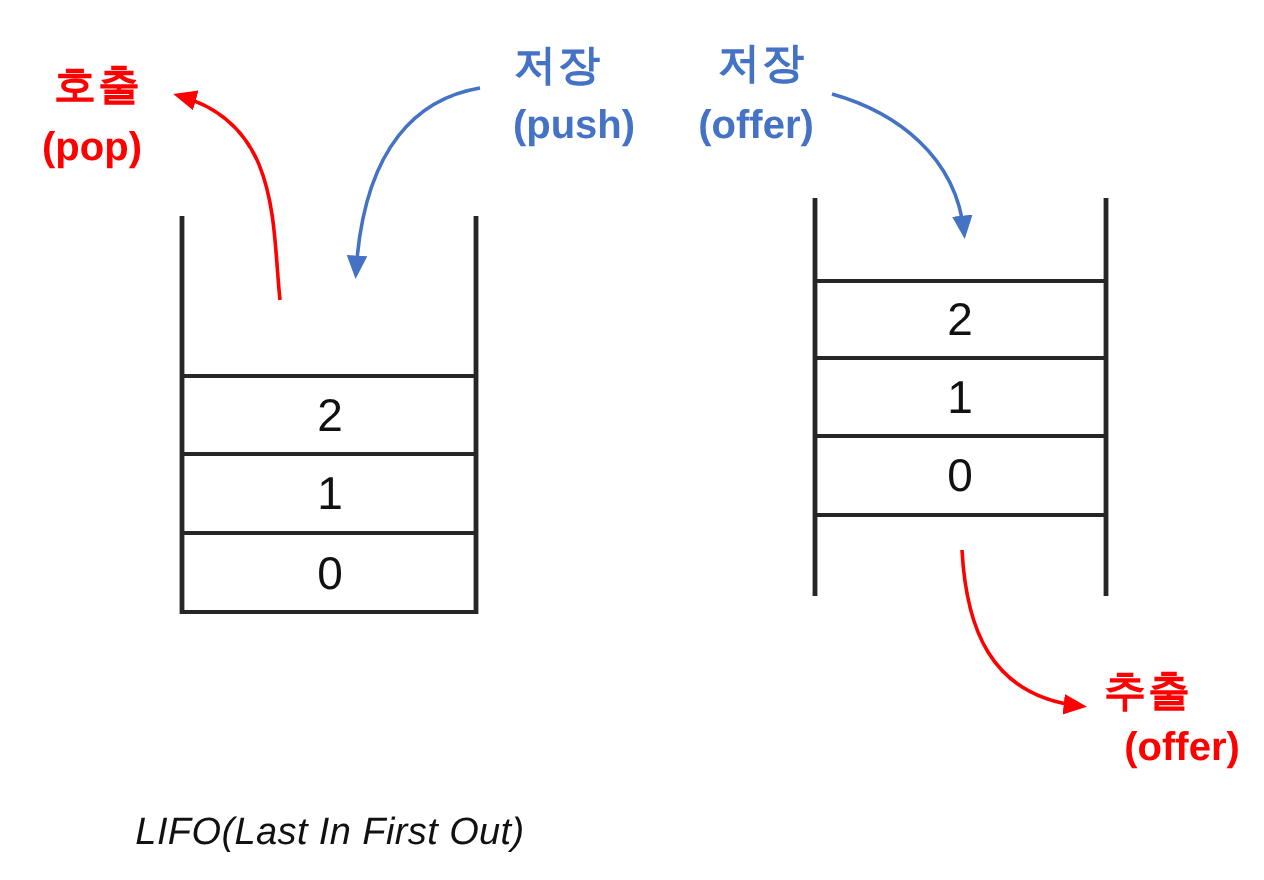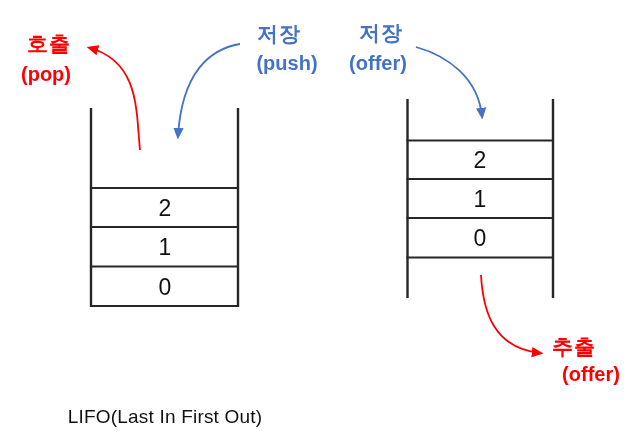--- a/index.html
+++ b/index.html
@@ -92,21 +92,21 @@
 
   <div class="lbl ko red" style="left:49px;top:43px;">호출</div>
   <div class="lbl en red" style="left:46px;top:74px;">(pop)</div>
   <div class="lbl ko blue" style="left:279px;top:33px;">저장</div>
   <div class="lbl en blue" style="left:287px;top:63px;">(push)</div>
 
   <div class="num" style="left:165px;top:207.5px;">2</div>
   <div class="num" style="left:165px;top:247px;">1</div>
   <div class="num" style="left:165px;top:286.5px;">0</div>
 
-  <div class="title" style="left:165px;top:417px;">LIFO(Last In First Out)</div>
+  <div class="title" style="left:165px;top:417px;font-style:italic;">LIFO(Last In First Out)</div>
 
   <div class="lbl ko blue" style="left:381px;top:32px;">저장</div>
   <div class="lbl en blue" style="left:378px;top:63px;">(offer)</div>
   <div class="lbl ko red" style="left:574px;top:346px;">추출</div>
   <div class="lbl en red" style="left:591px;top:374px;">(offer)</div>
 
   <div class="num" style="left:480px;top:160px;">2</div>
   <div class="num" style="left:480px;top:198.5px;">1</div>
   <div class="num" style="left:480px;top:238px;">0</div>
 

